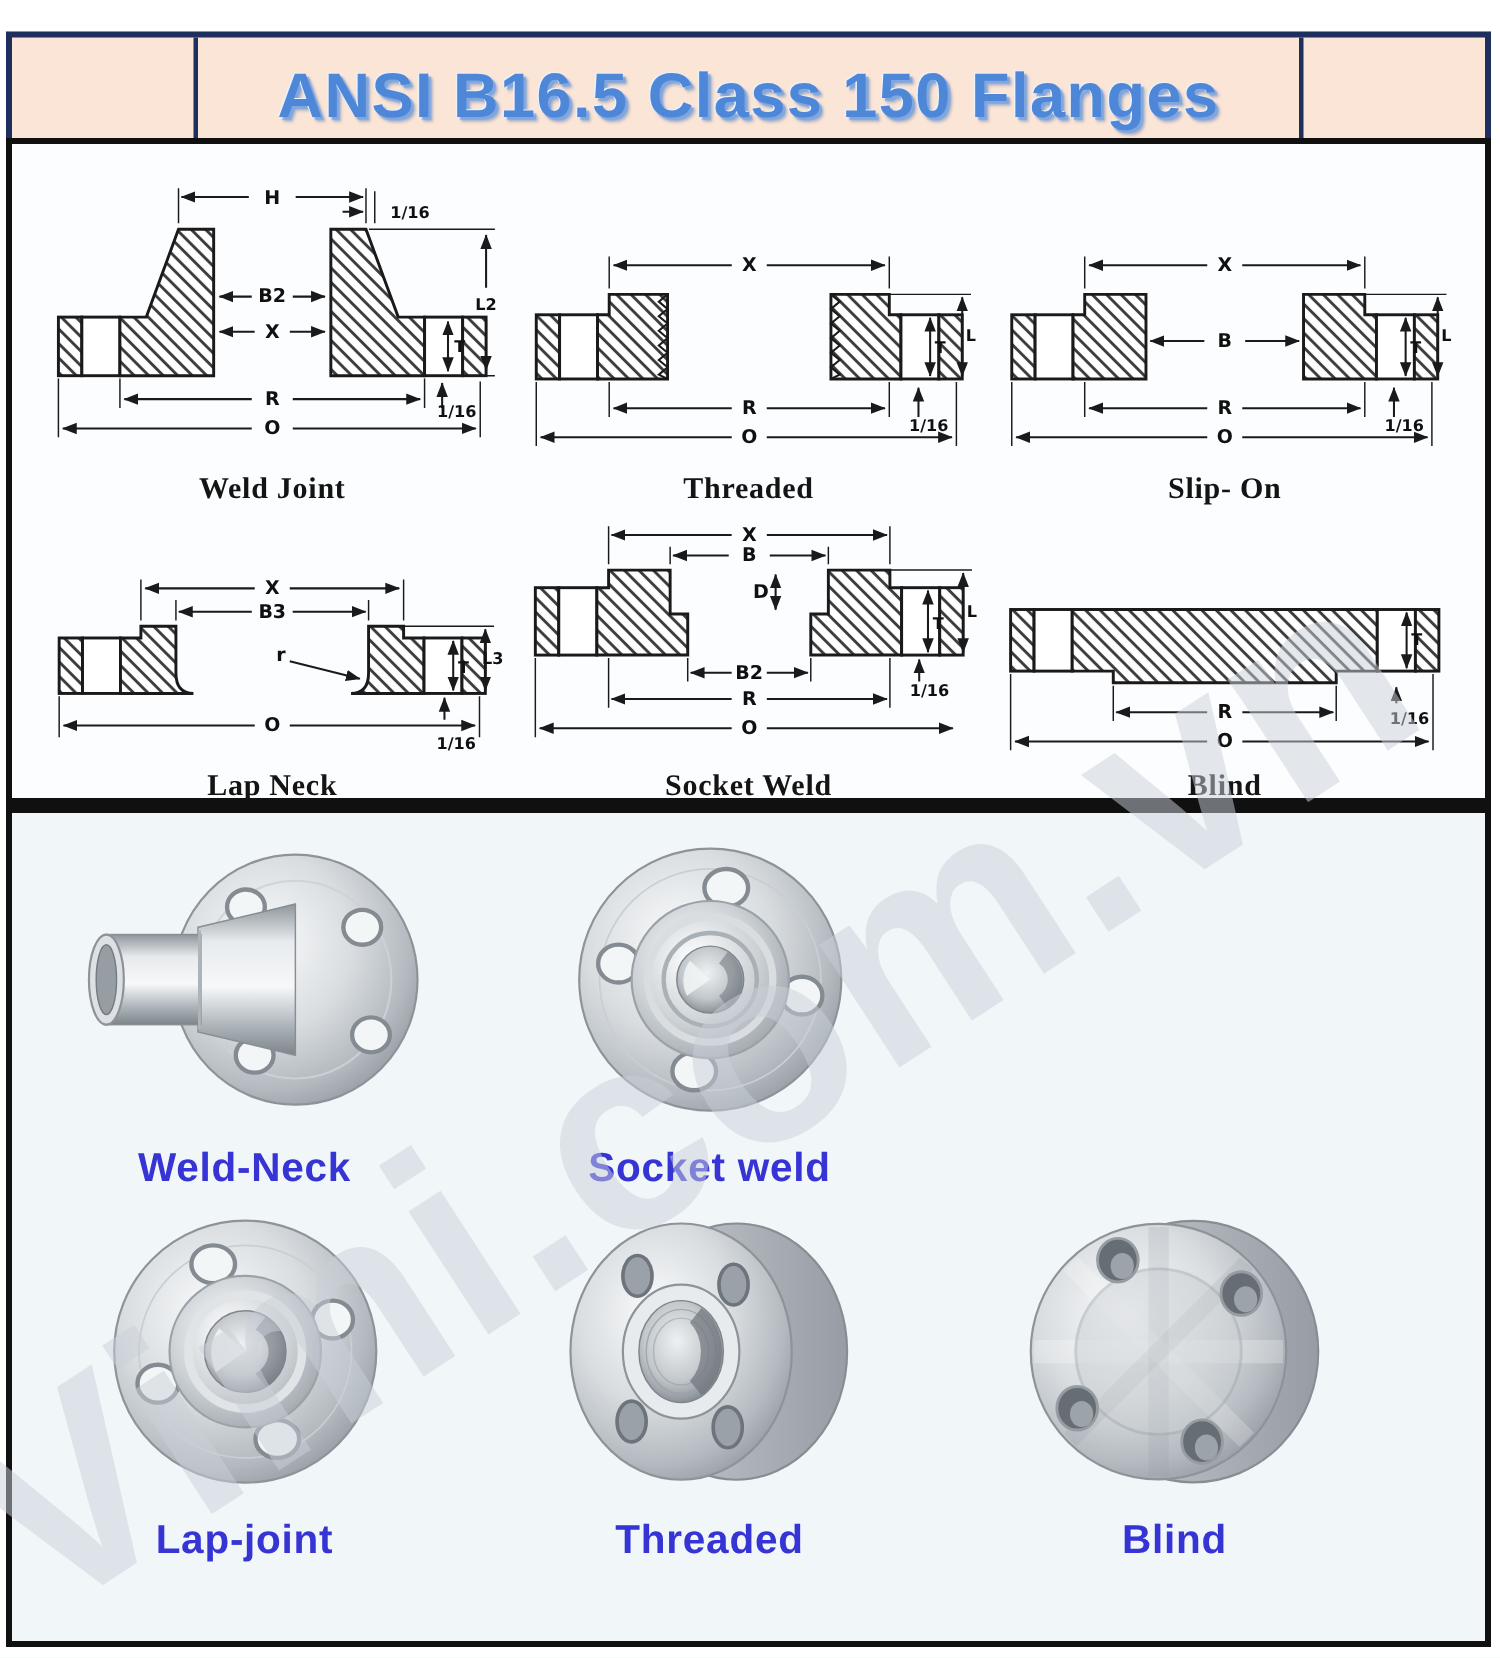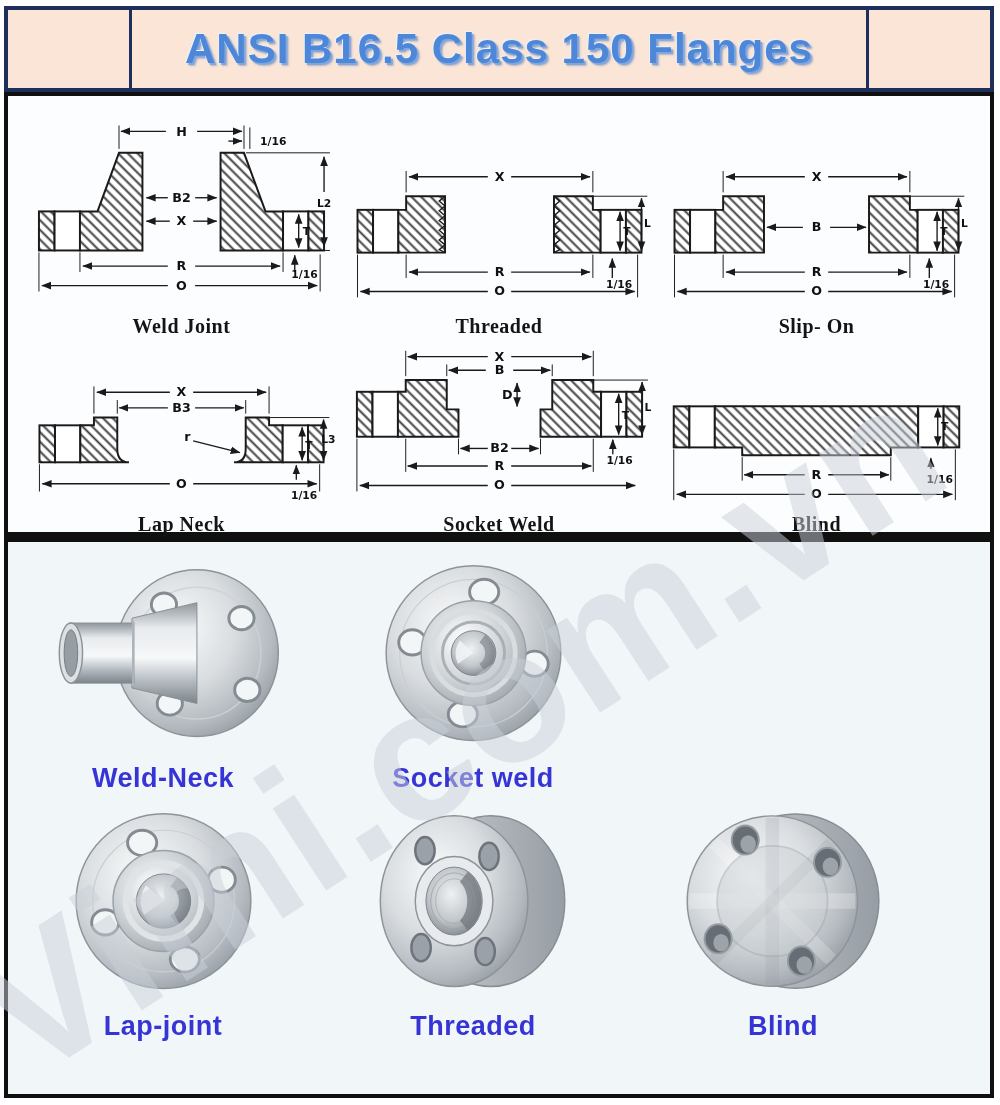--- a/index.html
+++ b/index.html
@@ -2,21 +2,21 @@
 <html><head>
 <meta charset="utf-8">
 <style>
   html,body{margin:0;padding:0;}
   body{
     width:1000px;height:1105px;background:#ffffff;position:relative;overflow:hidden;
     font-family:"Liberation Sans",sans-serif;
   }
   
   .header{
-    position:absolute;left:4px;top:6px;width:990px;height:86px;box-sizing:border-box;
+    position:absolute;left:4px;top:21px;width:990px;height:86px;box-sizing:border-box;
     background:#fbe5d6;border:4px solid #1e2f5e;display:flex;
   }
   .header .cell-side{width:124px;box-sizing:border-box;}
   .header .cell-l{border-right:3px solid #1e2f5e;}
   .header .cell-r{border-left:3px solid #1e2f5e;}
   .header .cell-m{flex:1;display:flex;align-items:center;justify-content:center;}
   .title{
     font-size:42px;font-weight:bold;color:#4e86d8;letter-spacing:1px;
     text-shadow:-1px -1px 0 #e9f1fb, 2px 2px 1px #7fa7de, 3px 3px 2px rgba(60,100,170,.35);
   }

